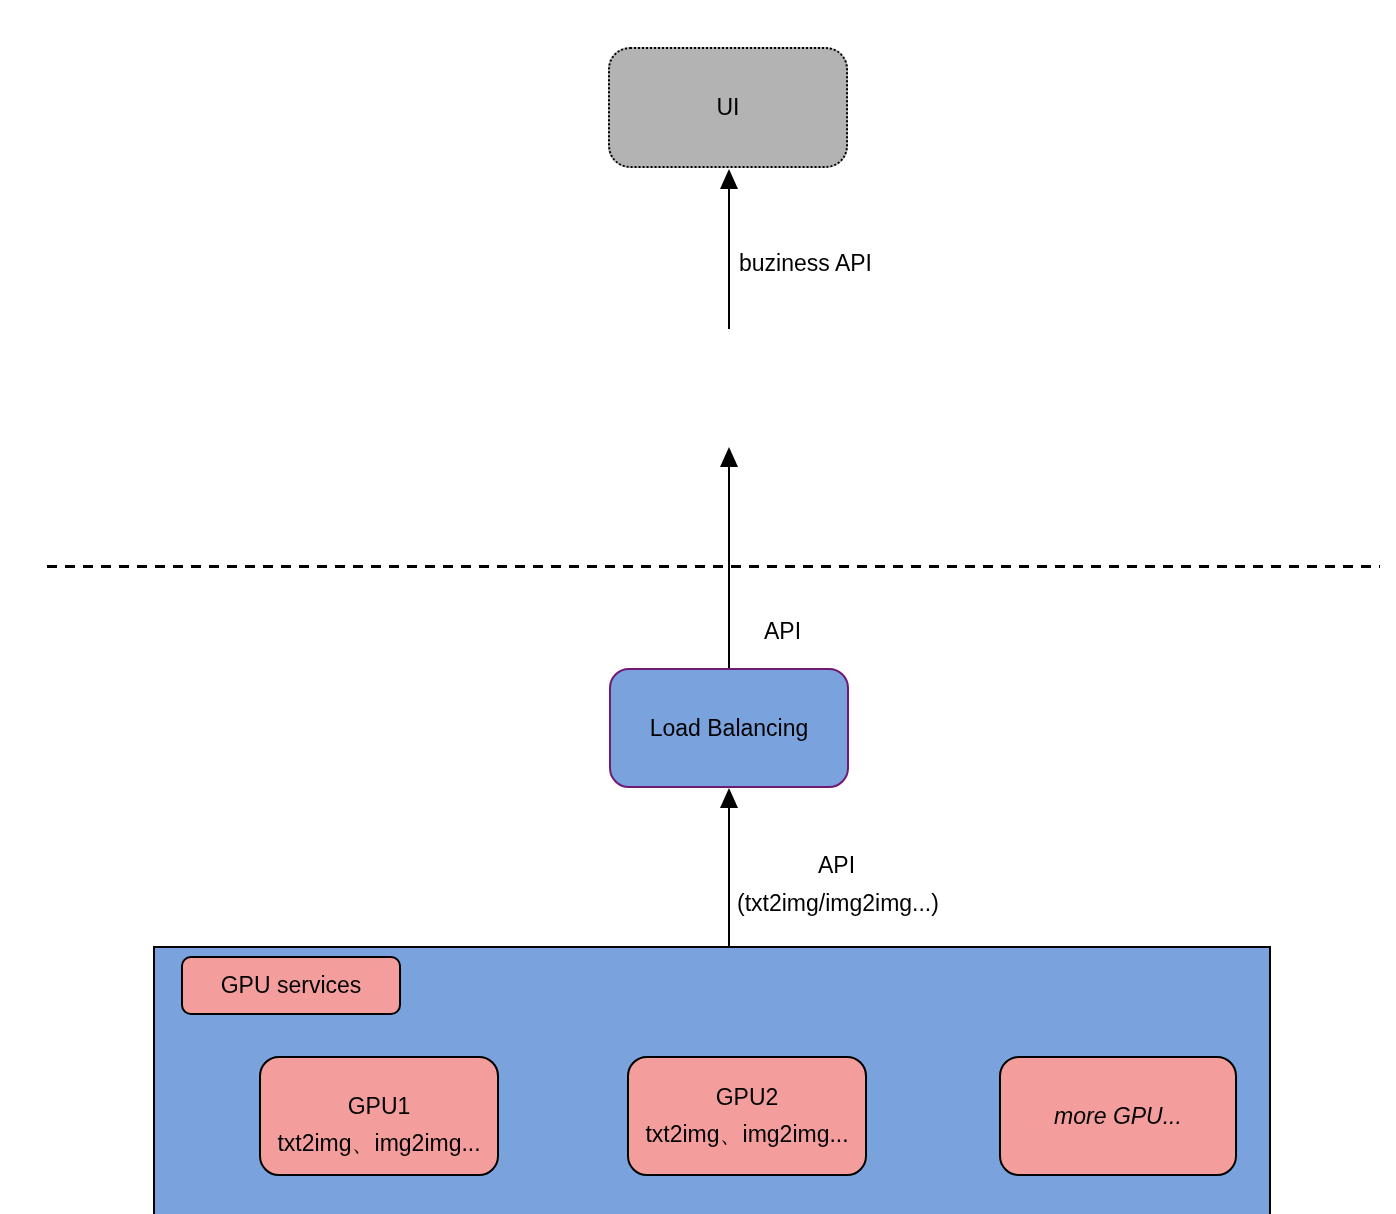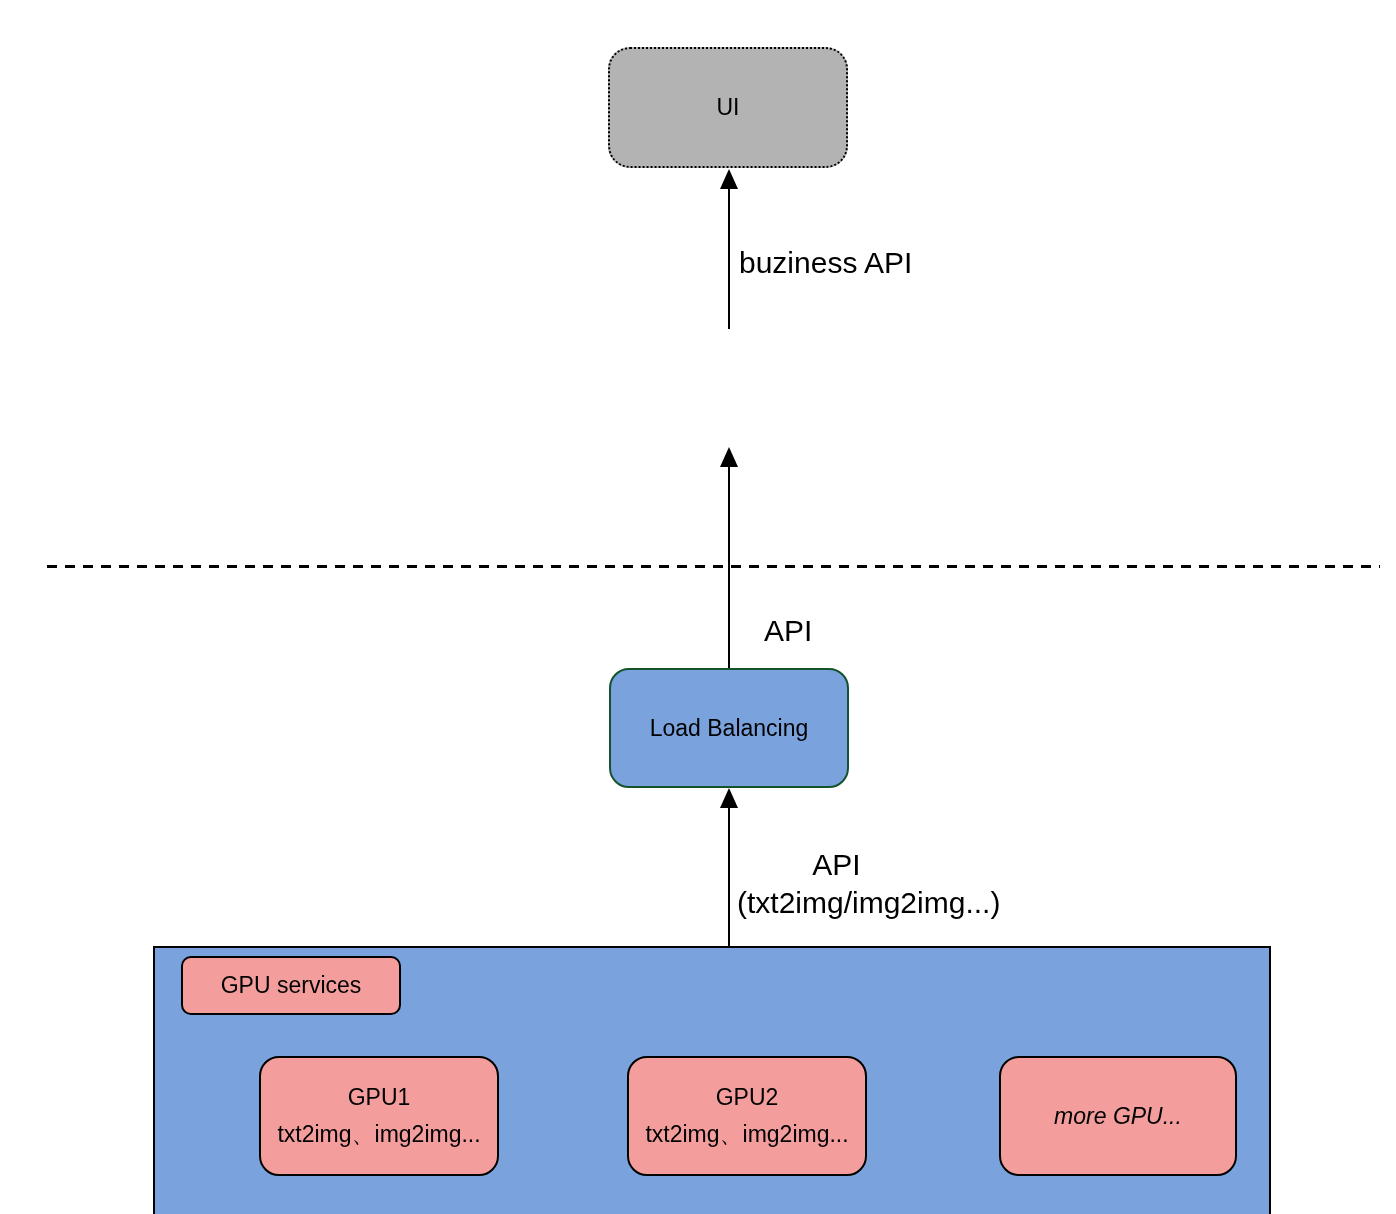--- a/index.html
+++ b/index.html
@@ -25,21 +25,21 @@
     line-height: 29px;
     color: #000000;
   }
   .node-gray {
     background: #b3b3b3;
     border: 2.5px dotted #000000;
     border-radius: 22px;
   }
   .node-blue {
     background: #7aa3de;
-    border: 2px solid #14532d;
+    border: 2px solid #701a75;
     border-radius: 20px;
   }
   .node-pink {
     background: #f39e9c;
     border: 2px solid #000000;
     border-radius: 20px;
   }
   #ui-box        { left: 576px; top: 15px;  width: 240px; height: 121px; }
   #business-box  { left: 557px; top: 297px; width: 282px; height: 118px; }
   #lb-box        { left: 577px; top: 636px; width: 240px; height: 120px; }
@@ -58,21 +58,21 @@
   }
   #arrow1-shaft { left: 696px; top: 155px; height: 142px; }
   #arrow1-head  { left: 688px; top: 137px; }
   #arrow2-shaft { left: 696px; top: 433px; height: 203px; }
   #arrow2-head  { left: 688px; top: 415px; }
   #arrow3-shaft { left: 696px; top: 774px; height: 140px; }
   #arrow3-head  { left: 688px; top: 756px; }
 
   .edge-label {
     position: absolute;
-    font-size: 30px;
+    font-size: 23px;
     line-height: 30px;
     white-space: nowrap;
   }
   #label-business-api { left: 707px; top: 216px; }
   #label-api-upper    { left: 732px; top: 584px; }
   #label-api-lower    { left: 697px; top: 810px; width: 215px; text-align: center; }
 
   #divider {
     position: absolute;
     left: 15px; top: 533px;
@@ -85,21 +85,21 @@
     left: 121px; top: 914px;
     width: 1118px; height: 353px;
     background: #7aa3de;
     border: 2px solid #000000;
   }
   #gpu-services {
     left: 18px; top: 0px;
     width: 220px; height: 59px;
     border-radius: 10px;
   }
-  #gpu1-box { left: 96px;  top: 100px; width: 240px; height: 120px; }
+  #gpu1-box { left: 96px;  top: 100px; width: 240px; height: 120px; align-items: flex-end; }
   #gpu2-box { left: 464px; top: 100px; width: 240px; height: 120px; }
   #more-gpu-box { left: 836px; top: 100px; width: 238px; height: 120px; font-style: italic; }
 </style>
 </head>
 <body>
 
 <div class="canvas">
 
   <div class="node node-gray" id="ui-box">
     <span>UI</span>

